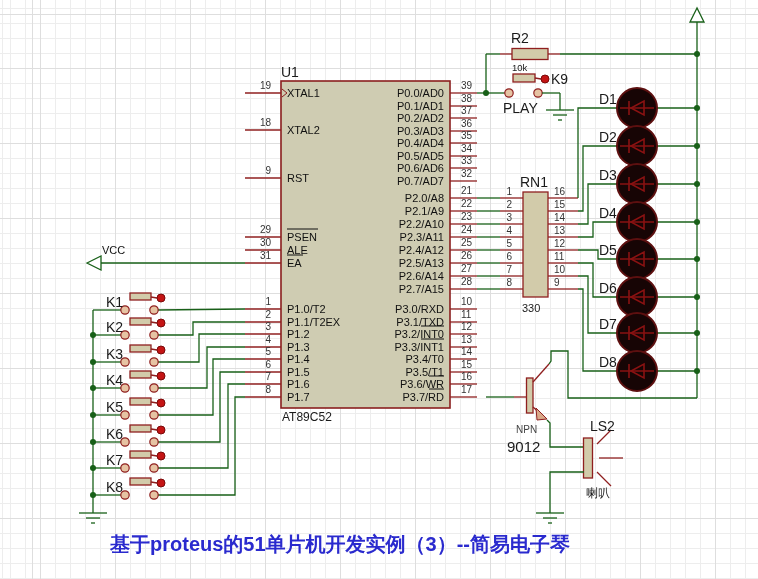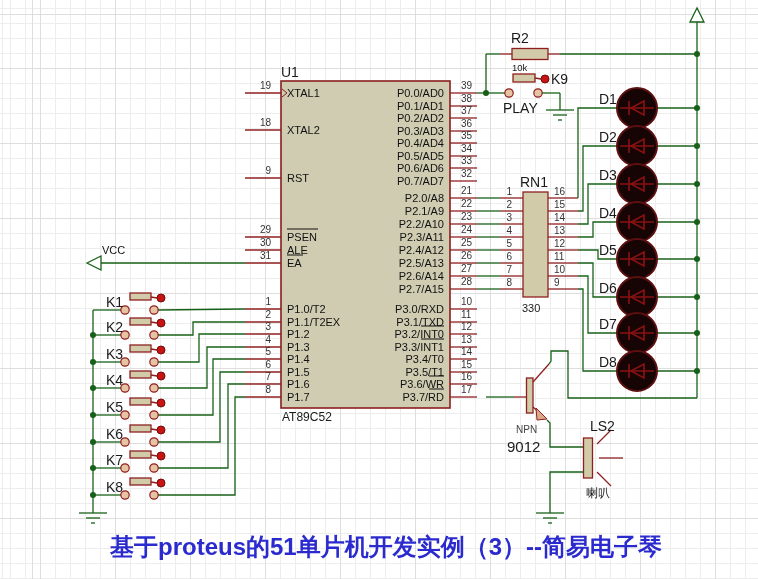--- a/index.html
+++ b/index.html
@@ -24,21 +24,21 @@
   .small{font-size:10px;fill:#1a1a1a;}
   .dot{fill:#186018;stroke:none;}
   .term{fill:#e6c3a3;stroke:#8f1f1f;stroke-width:1.2px;}
   .rdot{fill:#c41414;stroke:#7a0a0a;stroke-width:1px;}
   .ov{stroke:#111;stroke-width:1px;}
   .ledring{fill:#170505;stroke:#5d1010;stroke-width:2px;}
   .ledsym{stroke:#8a1212;stroke-width:1.6px;fill:none;}
   .pwr{fill:#ffffff;stroke:#186018;stroke-width:1.3px;}
   text{font-family:"Liberation Sans",sans-serif;}
   #title{
-    position:absolute;left:110px;top:531px;font-size:24px;font-weight:600;
+    position:absolute;left:110px;top:531px;font-size:20px;font-weight:600;
     color:#2a2ace;white-space:nowrap;
   }
   #watermark{
     position:absolute;left:531px;top:546px;font-size:22px;font-weight:bold;white-space:nowrap;
     color:#f2f2f2;
     text-shadow:1px 1px 0 #979797,-1px -1px 0 #979797,1px -1px 0 #979797,-1px 1px 0 #979797;
   }
 </style>
 </head>
 <body>

